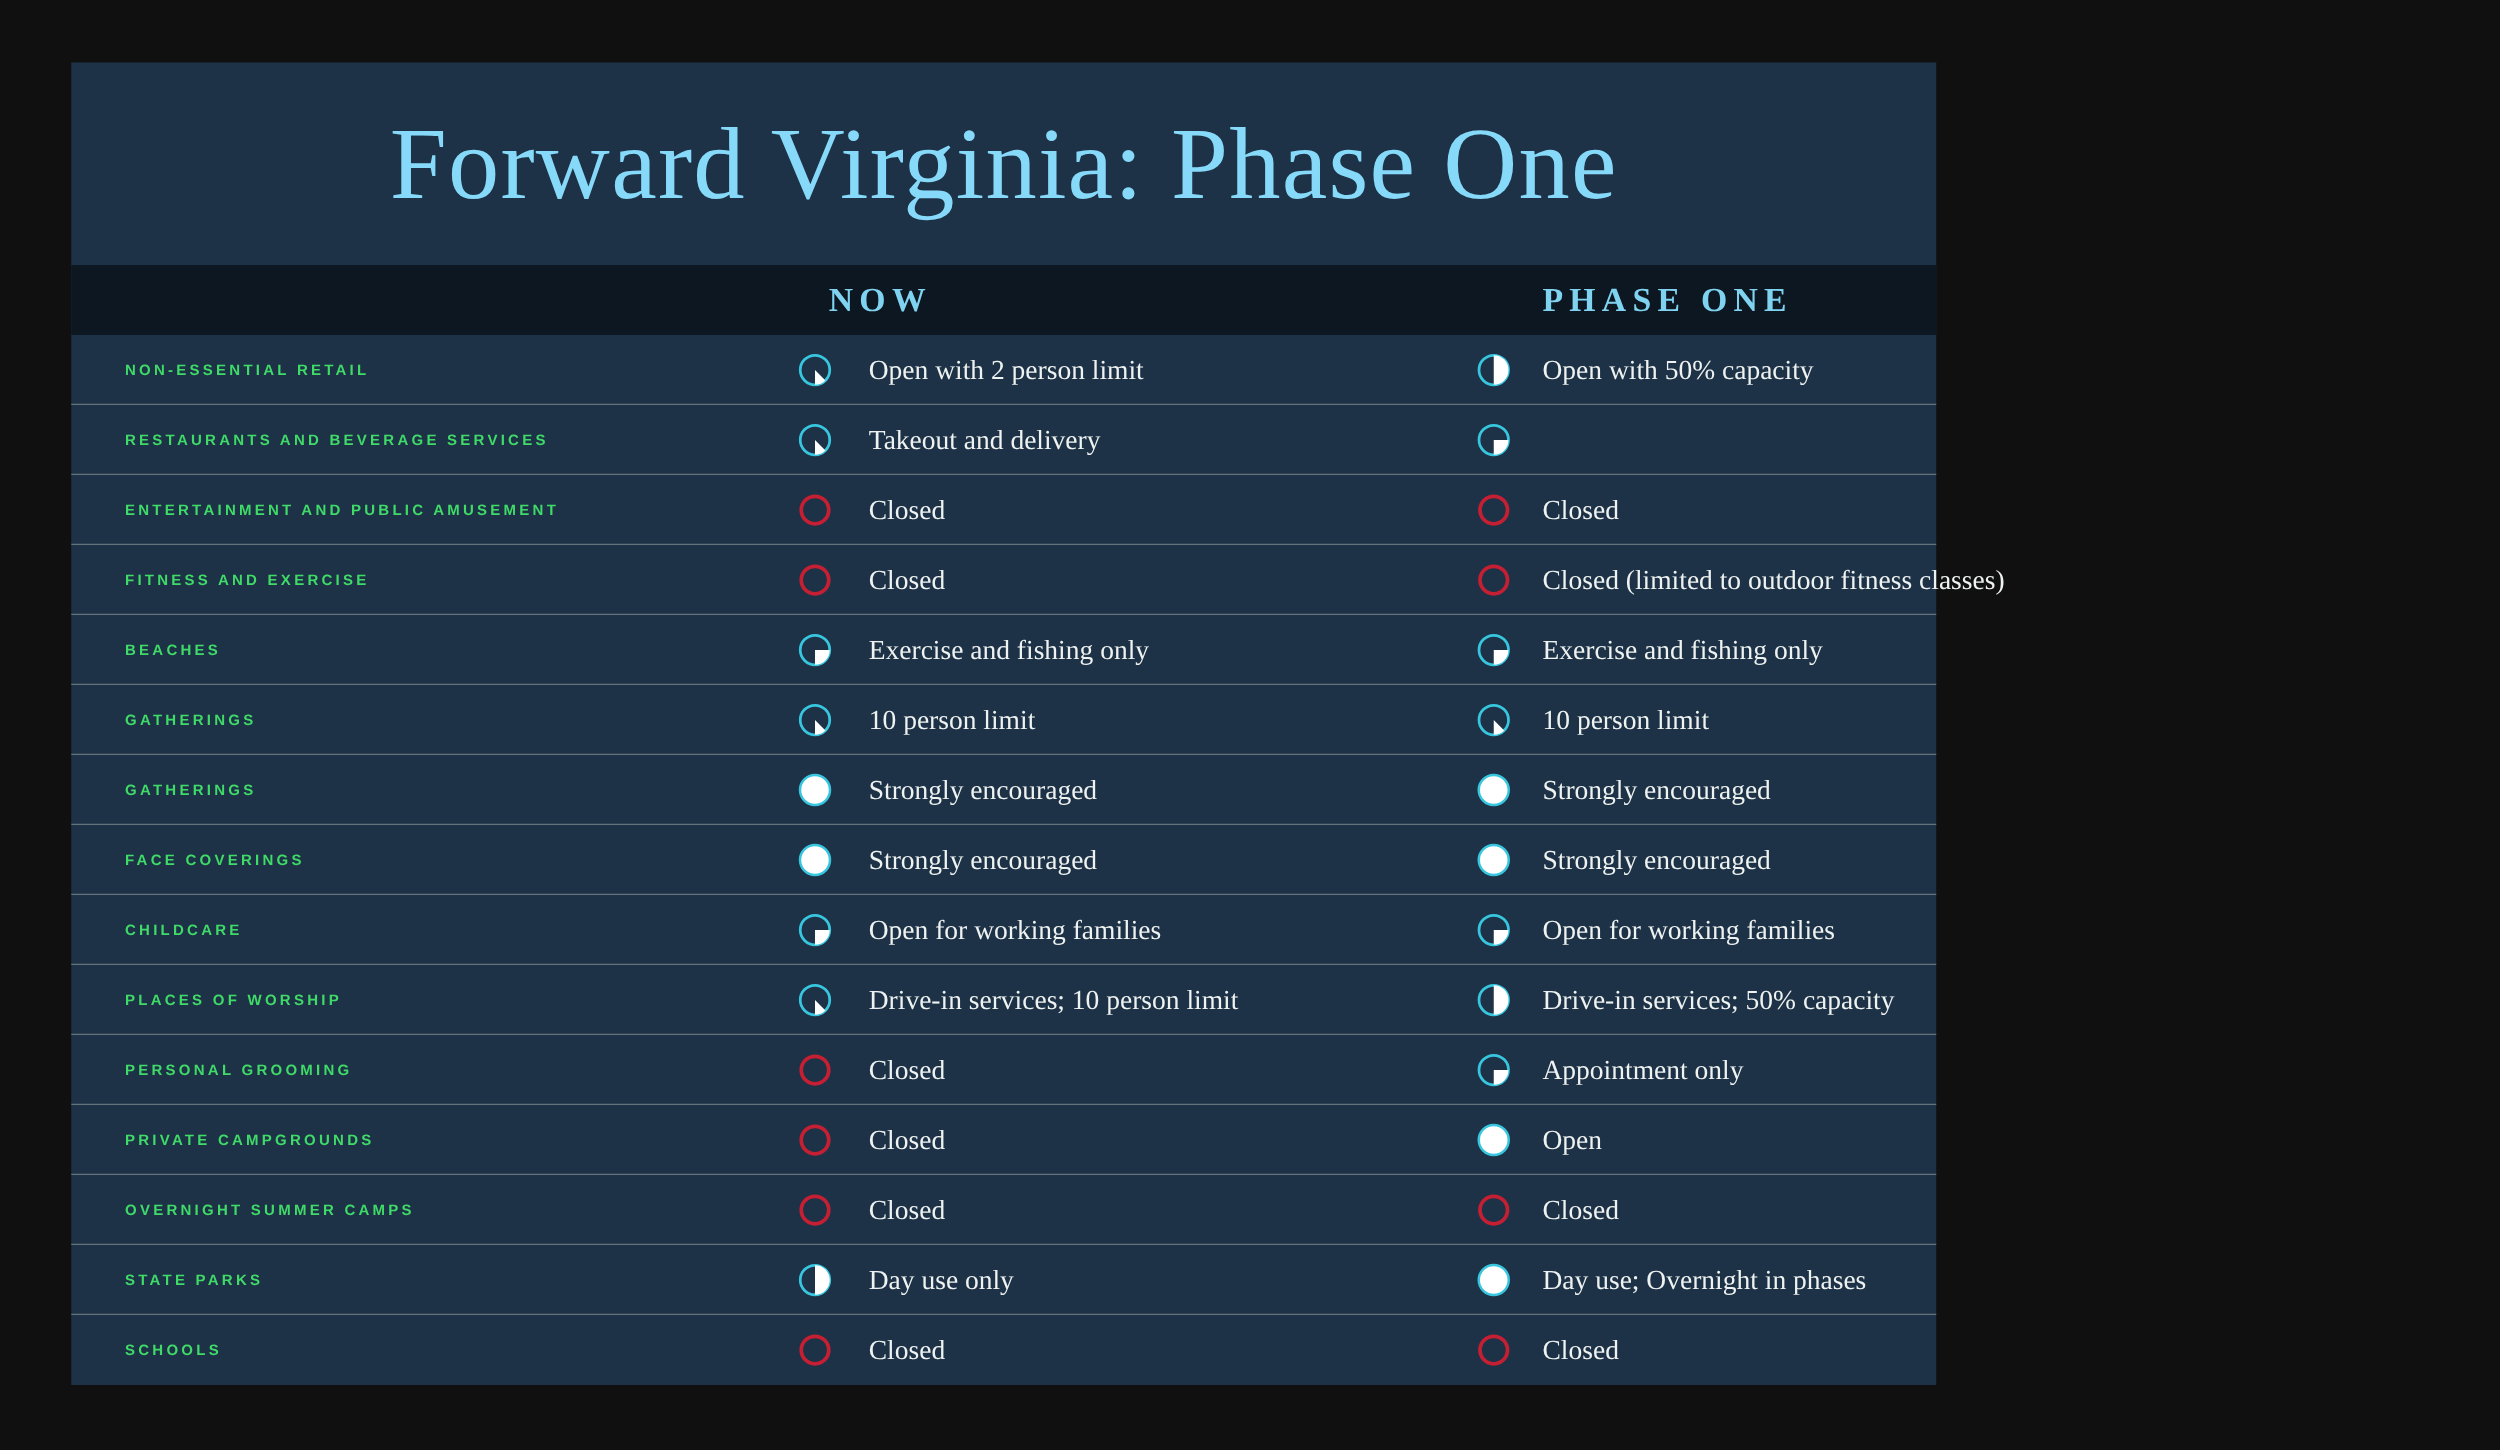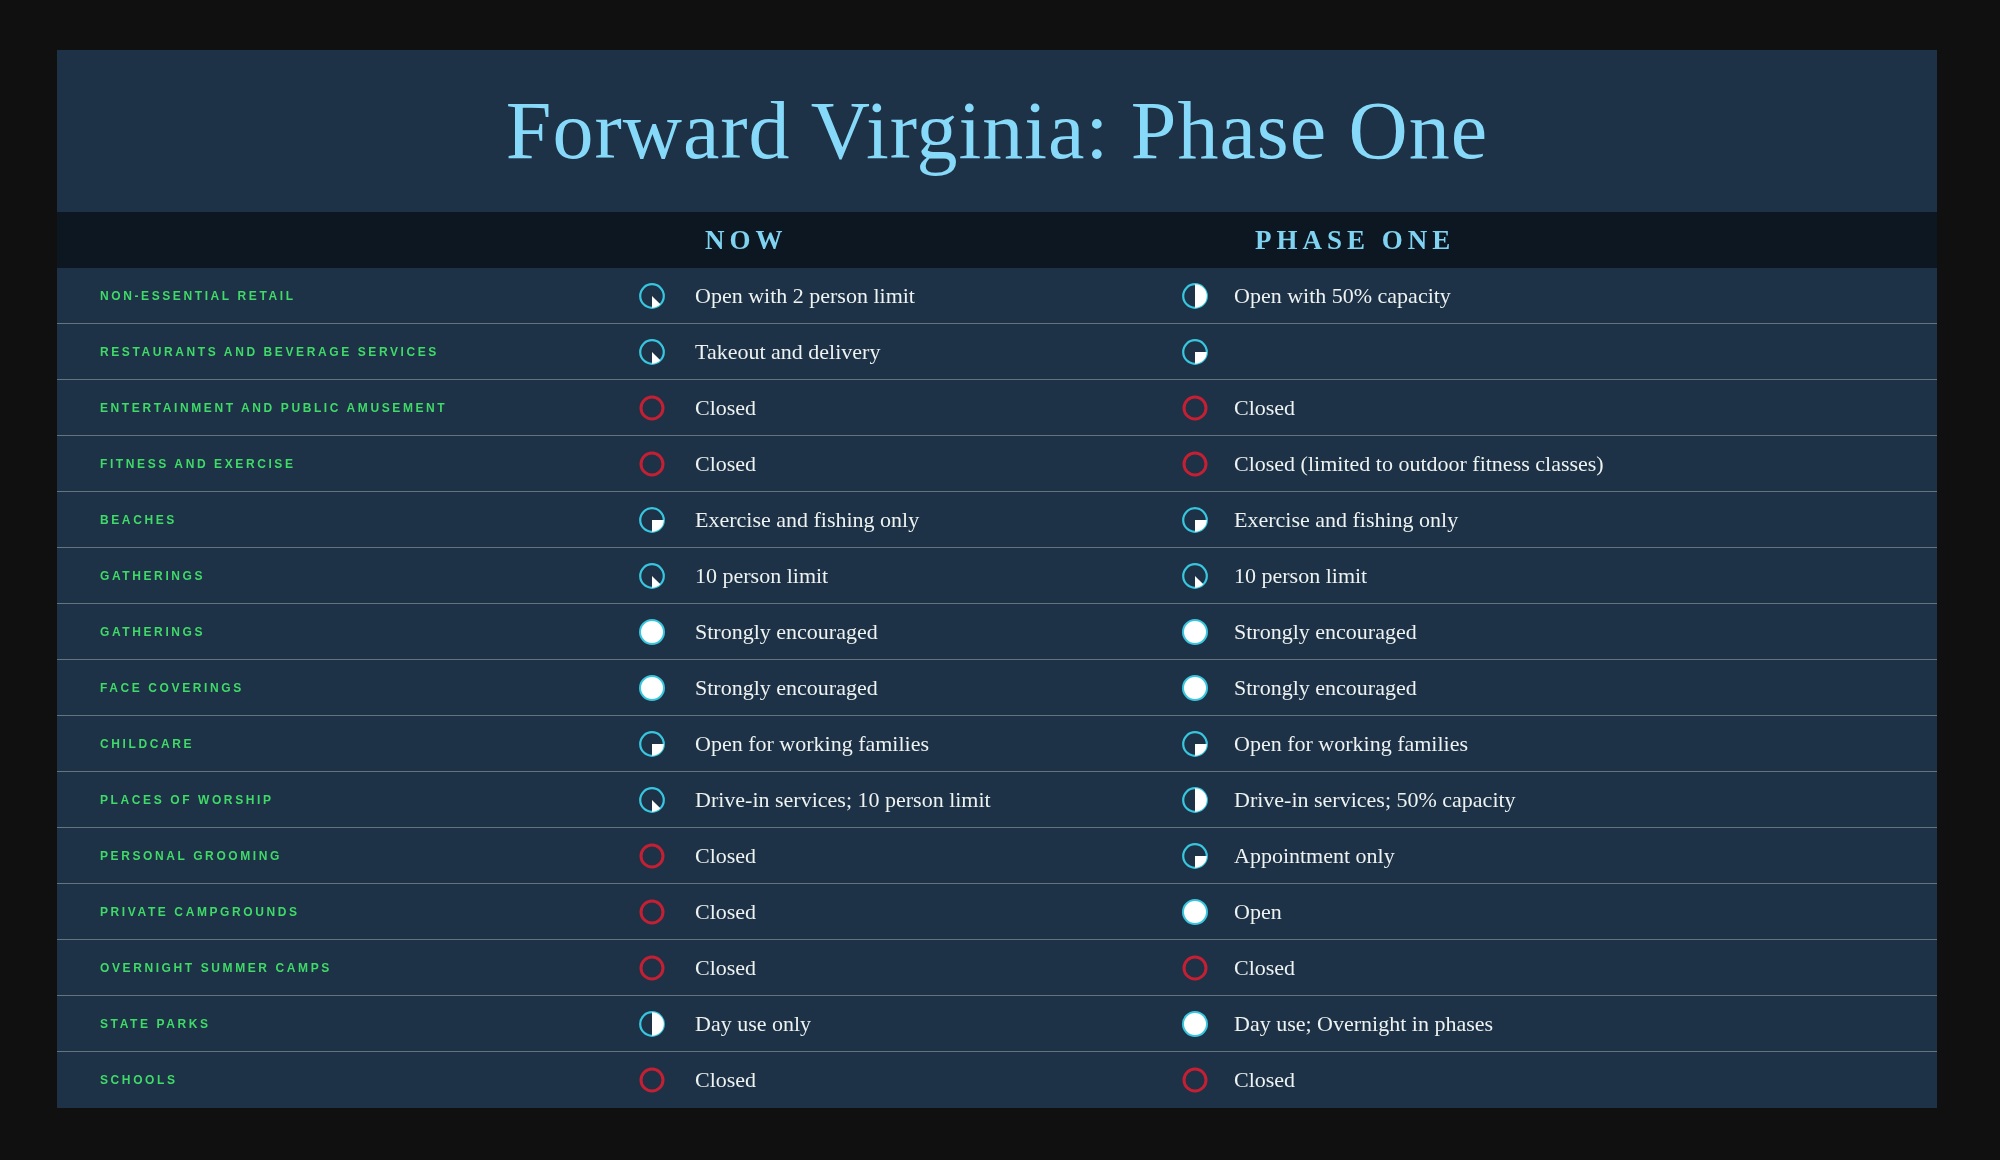--- a/index.html
+++ b/index.html
@@ -5,21 +5,21 @@
   html,body{margin:0;padding:0;}
   body{
     width:2000px;height:1160px;
     background:#101010;
     overflow:hidden;
     position:relative;
     font-family:"Liberation Serif",serif;
   }
   .panel{
     position:absolute;left:57px;top:50px;
-    width:1880px;height:1058px;
+    width:1492px;height:1058px;
     background:#1d3247;
   }
   .title-band{
     height:162px;
     display:flex;align-items:center;justify-content:center;
   }
   .title{
     font-family:"Liberation Serif",serif;
     font-size:82px;
     font-weight:normal;
@@ -34,22 +34,22 @@
   }
   .col-header{
     position:absolute;top:50%;transform:translateY(-50%);
     font-family:"Liberation Serif",serif;
     font-weight:bold;
     font-size:27px;
     letter-spacing:5px;
     color:#7fd3f0;
     white-space:nowrap;
   }
-  .col-header.now{left:648px;}
-  .col-header.p1{left:1177px;margin-left:21px;}
+  .col-header.now{left:606px;}
+  .col-header.p1{left:1177px;}
   .rows{position:relative;}
   .row{
     position:relative;
     height:56px;
     box-sizing:border-box;
     border-bottom:1px solid rgba(186,198,188,0.45);
   }
   .row:last-child{border-bottom:none;text-align:right;}
   .cat{
     position:absolute;left:43px;top:50%;transform:translateY(-50%);

